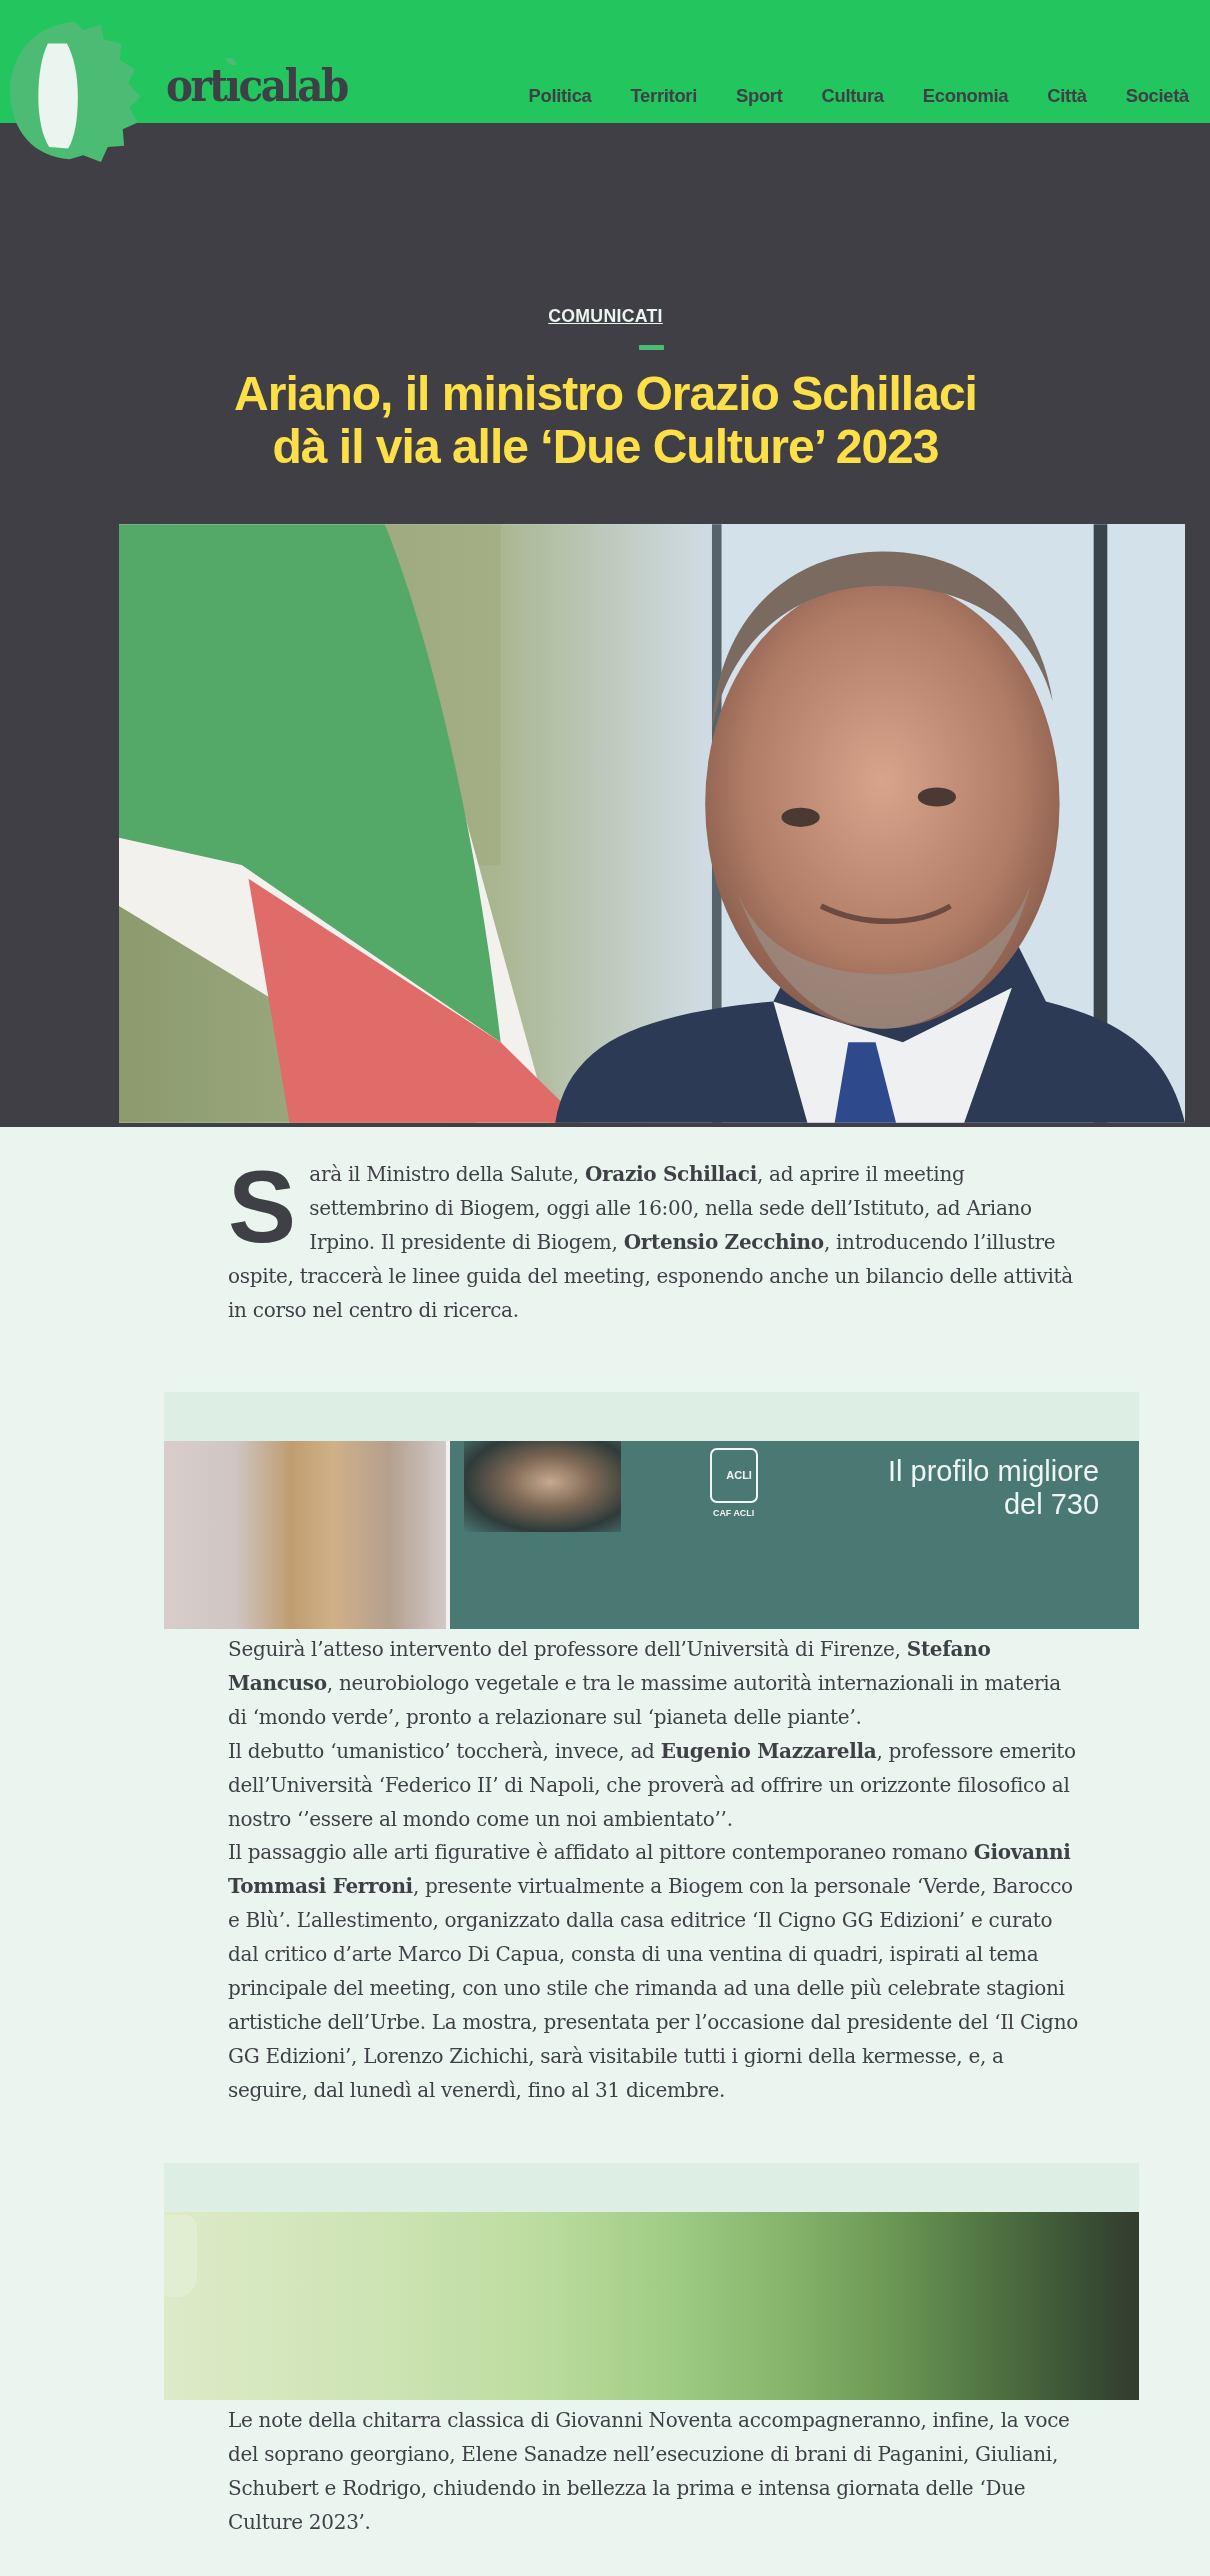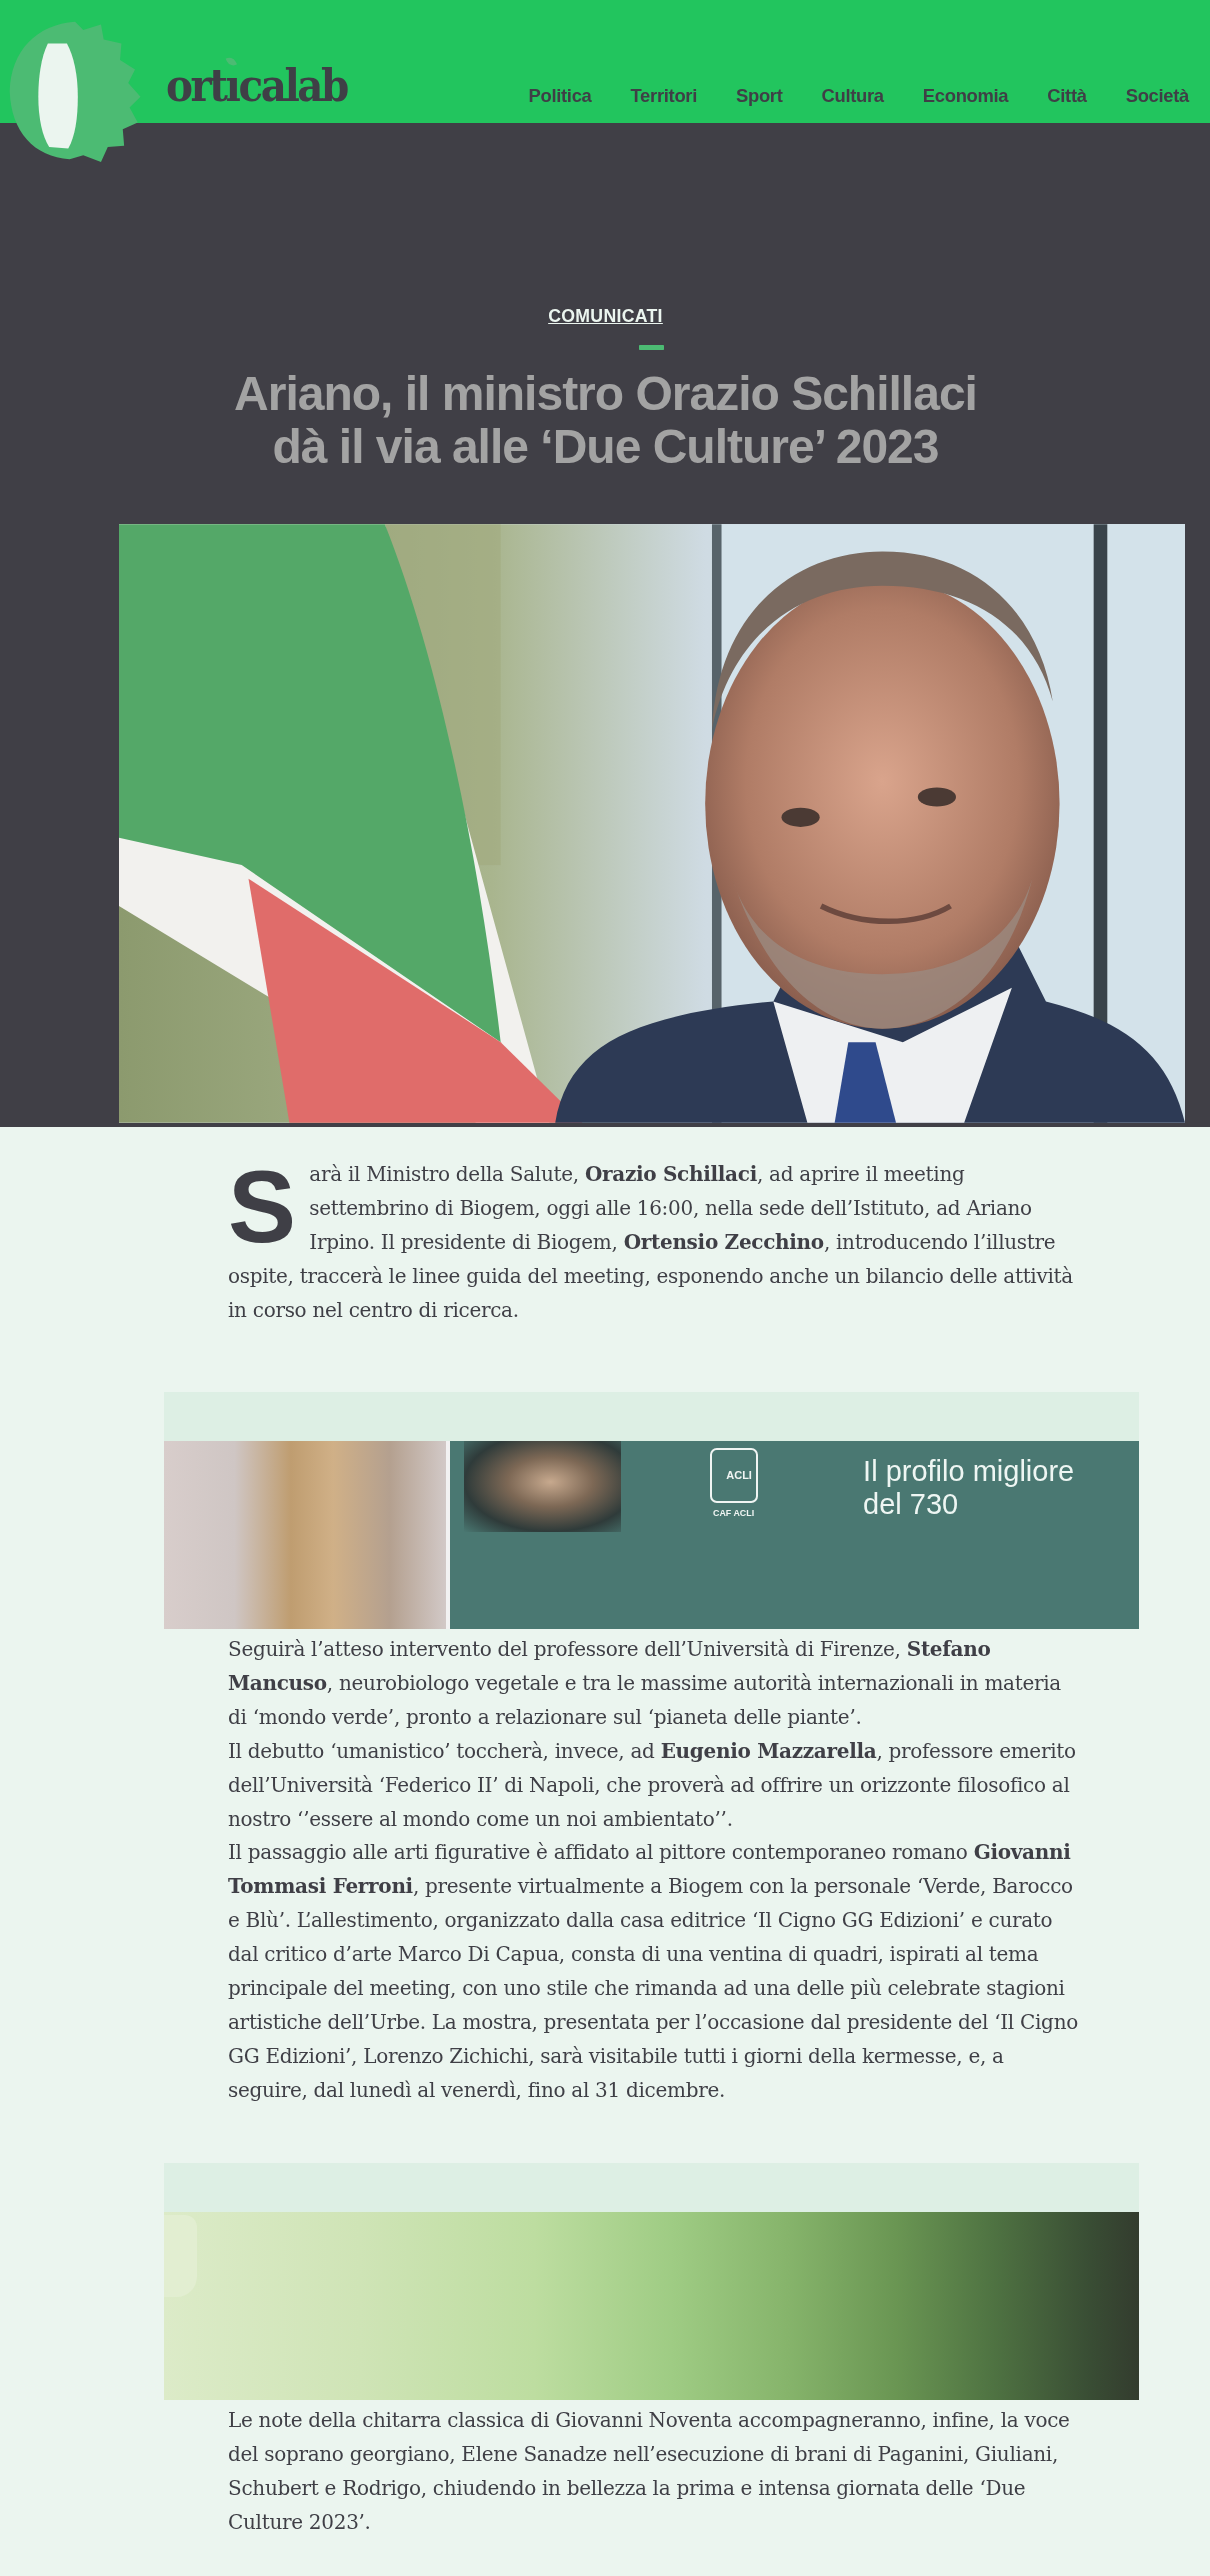--- a/index.html
+++ b/index.html
@@ -12,21 +12,21 @@
   .logo-word { position: absolute; left: 166px; top: 64px; font-family: "DejaVu Serif", serif; font-weight: bold; font-size: 44px; letter-spacing: -2.7px; color: #3f3f46; line-height: 1; transform: scaleX(0.92); transform-origin: left; }
   .logo-word .i-wrap { position: relative; display: inline-block; }
   .logo-word .leaf { position: absolute; left: 2.7px; top: -8.2px; width: 8.2px; height: 11px; background: #4cbb73; border-radius: 0 8.2px 0 8.2px; transform: rotate(-30deg); }
   .nav { position: absolute; right: 22px; top: 85px; display: flex; gap: 6px; }
   .nav a { display: block; font-family: "Liberation Sans", sans-serif; font-weight: bold; font-size: 18.4px; color: #3f3f46; text-decoration: none; margin-left: 33px; letter-spacing: -0.3px; }
 
   
   .hero { background: #403f46; height: 1004px; position: relative; }
   .category { position: absolute; top: 183px; left: 0; right: 0; text-align: center; font-family: "Liberation Sans", sans-serif; font-weight: bold; font-size: 17.7px; color: #ebf5ef; letter-spacing: 0.3px; }
   .cat-bar { position: absolute; top: 222px; left: 639px; width: 24.5px; height: 4.8px; background: #4cbb73; border-radius: 0.7px; }
-  .headline { position: absolute; top: 244px; left: 0; right: 0; text-align: center; font-family: "Liberation Sans", sans-serif; font-weight: bold; font-size: 48px; line-height: 53px; color: #a3a3a3; letter-spacing: -1px; }
+  .headline { position: absolute; top: 244px; left: 0; right: 0; text-align: center; font-family: "Liberation Sans", sans-serif; font-weight: bold; font-size: 48px; line-height: 53px; color: #fde047; letter-spacing: -1px; }
 
   .photo { position: absolute; left: 119px; top: 401px; width: 1066px; height: 599px; overflow: hidden; background: #cfdbe3; }
   .meta { position: absolute; top: 1035px; left: 228px; font-size: 17.7px; color: #a9a9b0; display: flex; align-items: center; }
   .meta .clock { width: 13.6px; height: 13.6px; margin-right: 2.7px; }
   .meta .sep { width: 2.7px; height: 23px; background: #a9a9b0; margin: 0 11px 0 15px; }
   .meta .author { font-weight: bold; margin-left: 5.5px; }
 
   
   .article { position: relative; height: 1450px; background: #ebf5ef; }
   .body-text { position: absolute; left: 228px; width: 852px; font-family: "DejaVu Serif", serif; font-size: 20px; line-height: 34px; color: #3f3f46; letter-spacing: -0.3px; }
@@ -37,21 +37,21 @@
   .ad-inner { position: absolute; left: 0; right: 0; top: 49px; height: 91px; }
 
   .acli { display: flex; height: 100%; }
   .acli .p1 { width: 282px; background: linear-gradient(90deg, #d8cdcb 0%, #cfc6c4 25%, #bf9d70 45%, #d0b087 60%, #b4a08f 80%, #d2c9c7 100%); position: relative; }
   .acli .gap { width: 4.1px; background: #f2f2f2; }
   .acli .p2 { flex: 1; background: #4a7872; position: relative; }
   .acli .man { position: absolute; left: 13.6px; top: 0; width: 157px; height: 91px; background: radial-gradient(ellipse at 55% 45%, #c7a98e 0%, #7d6855 35%, #2f3b3a 70%, rgba(74,120,114,0) 100%); }
   .acli .logo { position: absolute; left: 255px; top: 6.8px; width: 57px; height: 82px; color: #f0f5f3; text-align: center; }
   .acli .logo-hex { width: 48px; height: 55px; margin: 0 auto; border: 2.7px solid #f0f5f3; border-radius: 6.8px; transform: rotate(0deg); display: flex; align-items: center; justify-content: center; font-family: "Liberation Sans", sans-serif; font-weight: bold; font-size: 11px; padding-left: 11px; }
   .acli .logo-cap { font-family: "Liberation Sans", sans-serif; font-weight: bold; font-size: 8.9px; margin-top: 5.5px; }
-  .acli .slogan { position: absolute; left: 413px; top: 13.6px; font-family: "Liberation Sans", sans-serif; font-size: 29px; line-height: 33px; color: #eef6f3; text-align: left; width: 259px; }
+  .acli .slogan { position: absolute; left: 390px; top: 13.6px; font-family: "Liberation Sans", sans-serif; font-size: 29px; line-height: 33px; color: #eef6f3; text-align: right; width: 259px; }
 
   .green-ad { height: 100%; background: linear-gradient(90deg, #dcebc8 0%, #cfe4b6 20%, #bddda0 38%, #9fcc84 52%, #86b46b 64%, #6a9653 75%, #4f7342 85%, #394d34 95%, #333c2e 100%); position: relative; }
   .green-ad .scrap { position: absolute; left: 0; top: 2.7px; width: 33px; height: 82px; background: #e4efd3; border-radius: 0 12.3px 20.5px 0; opacity: 0.8; }
 </style>
 </head>
 <body>
 
 <header class="site-header">
   <a href="#">
     <svg class="logo-mark" viewBox="0 0 210 215">

